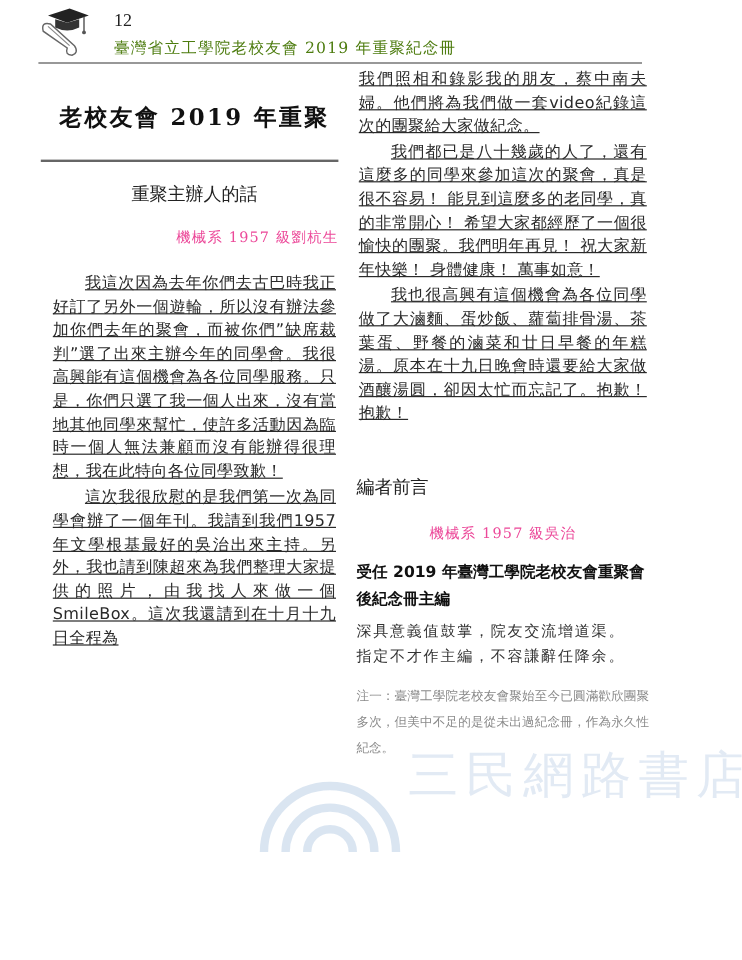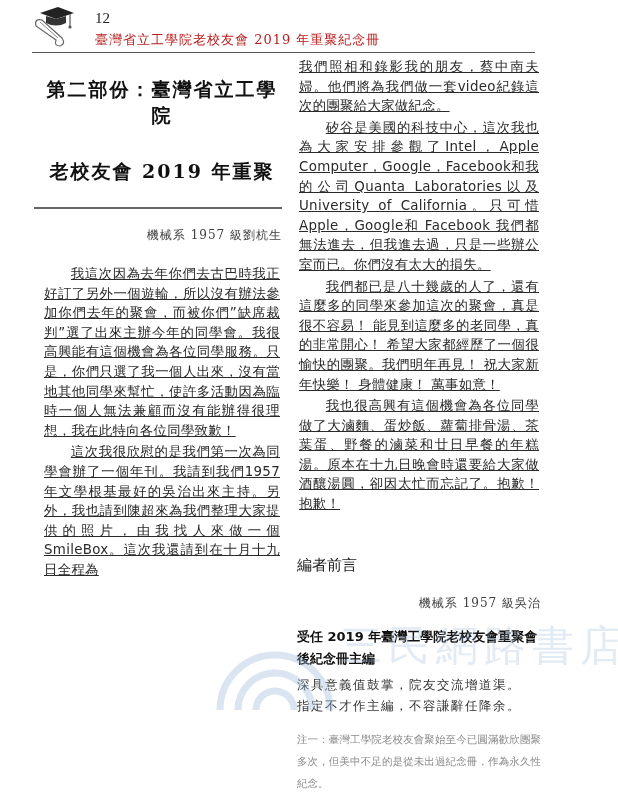--- a/index.html
+++ b/index.html
@@ -1,40 +1,40 @@
 <!DOCTYPE html>
 <html><head>
 <meta charset="utf-8">
 <style>
   html, body { margin:0; padding:0; background:#fff; }
   body { width:618px; height:800px; position:relative; overflow:hidden;
          font-family:"DejaVu Serif", "Liberation Serif", serif; color:#222; }
   .header-logo { position:absolute; left:32px; top:4px; width:44px; height:44px; }
   .page-num { position:absolute; left:95px; top:10px; font-family:"Liberation Serif", serif; font-size:15px; color:#222; }
-  .running-title { position:absolute; left:95px; top:31px; font-size:13px; color:#b91c1c; letter-spacing:1px; }
+  .running-title { position:absolute; left:95px; top:31px; font-size:13px; color:#4d7c0f; letter-spacing:1px; }
   .header-rule { position:absolute; left:32px; top:52px; width:503px; height:1px; background:#555; }
 
   .col { position:absolute; top:55px; }
   .col-left { left:42px; width:240px; }
   .col-right { left:297px; width:244px; }
 
   .part-title { font-family:"DejaVu Serif", serif; font-weight:bold; font-size:19px; text-align:center; color:#111; letter-spacing:2px; }
   .part-title.l1 { margin-top:22px; }
   .part-title.l2 { margin-top:30px; }
   .title-rule { height:2px; background:#666; margin:22px 0 0 -8px; width:248px; }
   .section-head { font-family:"DejaVu Sans", sans-serif; font-size:15px; text-align:center; margin-top:18px; color:#222; }
-  .byline { font-family:"DejaVu Serif", serif; font-size:12px; text-align:right; margin-top:18px; color:#404040; letter-spacing:1px; }
+  .byline { font-family:"DejaVu Serif", serif; font-size:12px; text-align:right; margin-top:18px; color:#ec4899; letter-spacing:1px; }
 
   .body-text { font-family:"DejaVu Sans", "Liberation Sans", sans-serif; font-size:13.4px; line-height:19.6px; color:#2a2a2a; text-align:justify; letter-spacing:0.3px; }
   .body-text p { margin:2px; text-indent:2em;text-decoration:underline; }
   .body-text p.noindent { text-indent:0; }
   .left-body { margin-top:20px; }
 
   .editor-head { font-family:"DejaVu Sans", sans-serif; font-size:15px; margin-top:42px; }
-  .right-byline { margin-top:20px; }
+  .right-byline { margin-top:20px;text-align:center; }
   .sub-head { font-family:"DejaVu Sans", sans-serif; font-weight:bold; font-size:13px; line-height:22px; margin-top:14px; color:#111; }
   .poem { font-family:"DejaVu Serif", serif; font-size:12.5px; line-height:21px; margin-top:4px; color:#333; letter-spacing:1.5px; }
   .notes { font-family:"DejaVu Sans", sans-serif; font-size:10.5px; line-height:22px; margin-top:12px; color:#444; text-align:justify; }
   .notes .faded { color:#8a8a8a; }
 
   .watermark { position:absolute; left:250px; top:620px; width:330px; height:90px; pointer-events:none; }
   .wm-arc { position:absolute; left:-40px; top:0; }
   .wm-text { position:absolute; left:90px; top:-2px; font-family:"DejaVu Sans", sans-serif; font-size:42px; color:rgba(150,180,215,0.28); letter-spacing:6px; white-space:nowrap; }
 </style>
 </head>
@@ -48,34 +48,33 @@
     <path d="M14 12 L14 19 Q24 24 34 19 L34 12 L24 15 Z" fill="#333"></path>
     <path d="M38 10 L38 22" stroke="#555" stroke-width="1.2"></path>
     <circle cx="38" cy="23" r="1.6" fill="#555"></circle>
   </svg>
   <div class="page-num">12</div>
   <div class="running-title">臺灣省立工學院老校友會 2019 年重聚紀念冊</div>
   <div class="header-rule"></div>
 </div>
 
 <div class="col col-left">
-  <div class="part-title l1">第二部份：臺灣省立工學院</div>
   <div class="part-title l2">老校友會 2019 年重聚</div>
   <div class="title-rule"></div>
+  <div class="section-head">重聚主辦人的話</div>
   <div class="byline">機械系 1957 級劉杭生</div>
   <div class="body-text left-body">
     <p>我這次因為去年你們去古巴時我正好訂了另外一個遊輪，所以沒有辦法參加你們去年的聚會，而被你們”缺席裁判”選了出來主辦今年的同學會。我很高興能有這個機會為各位同學服務。只是，你們只選了我一個人出來，沒有當地其他同學來幫忙，使許多活動因為臨時一個人無法兼顧而沒有能辦得很理想，我在此特向各位同學致歉！</p>
     <p>這次我很欣慰的是我們第一次為同學會辦了一個年刊。我請到我們1957年文學根基最好的吳治出來主持。另外，我也請到陳超來為我們整理大家提供的照片，由我找人來做一個SmileBox。這次我還請到在十月十九日全程為</p>
   </div>
 </div>
 
 <div class="col col-right">
   <div class="body-text">
     <p class="noindent">我們照相和錄影我的朋友，蔡中南夫婦。他們將為我們做一套video紀錄這次的團聚給大家做紀念。</p>
-    <p>矽谷是美國的科技中心，這次我也為大家安排參觀了Intel，Apple Computer，Google，Facebook和我的公司Quanta Laboratories以及University of California。只可惜Apple，Google和 Facebook 我們都無法進去，但我進去過，只是一些辦公室而已。你們沒有太大的損失。</p>
     <p>我們都已是八十幾歲的人了，還有這麼多的同學來參加這次的聚會，真是很不容易！ 能見到這麼多的老同學，真的非常開心！ 希望大家都經歷了一個很愉快的團聚。我們明年再見！ 祝大家新年快樂！ 身體健康！ 萬事如意！</p>
     <p>我也很高興有這個機會為各位同學做了大滷麵、蛋炒飯、蘿蔔排骨湯、茶葉蛋、野餐的滷菜和廿日早餐的年糕湯。原本在十九日晚會時還要給大家做酒釀湯圓，卻因太忙而忘記了。抱歉！抱歉！</p>
   </div>
   <div class="editor-head">編者前言</div>
   <div class="byline right-byline">機械系 1957 級吳治</div>
   <div class="sub-head">受任 2019 年臺灣工學院老校友會重聚會後紀念冊主編</div>
   <div class="poem">
     <div>深具意義值鼓掌，院友交流增道渠。</div>
     <div>指定不才作主編，不容謙辭任降余。</div>
   </div>

